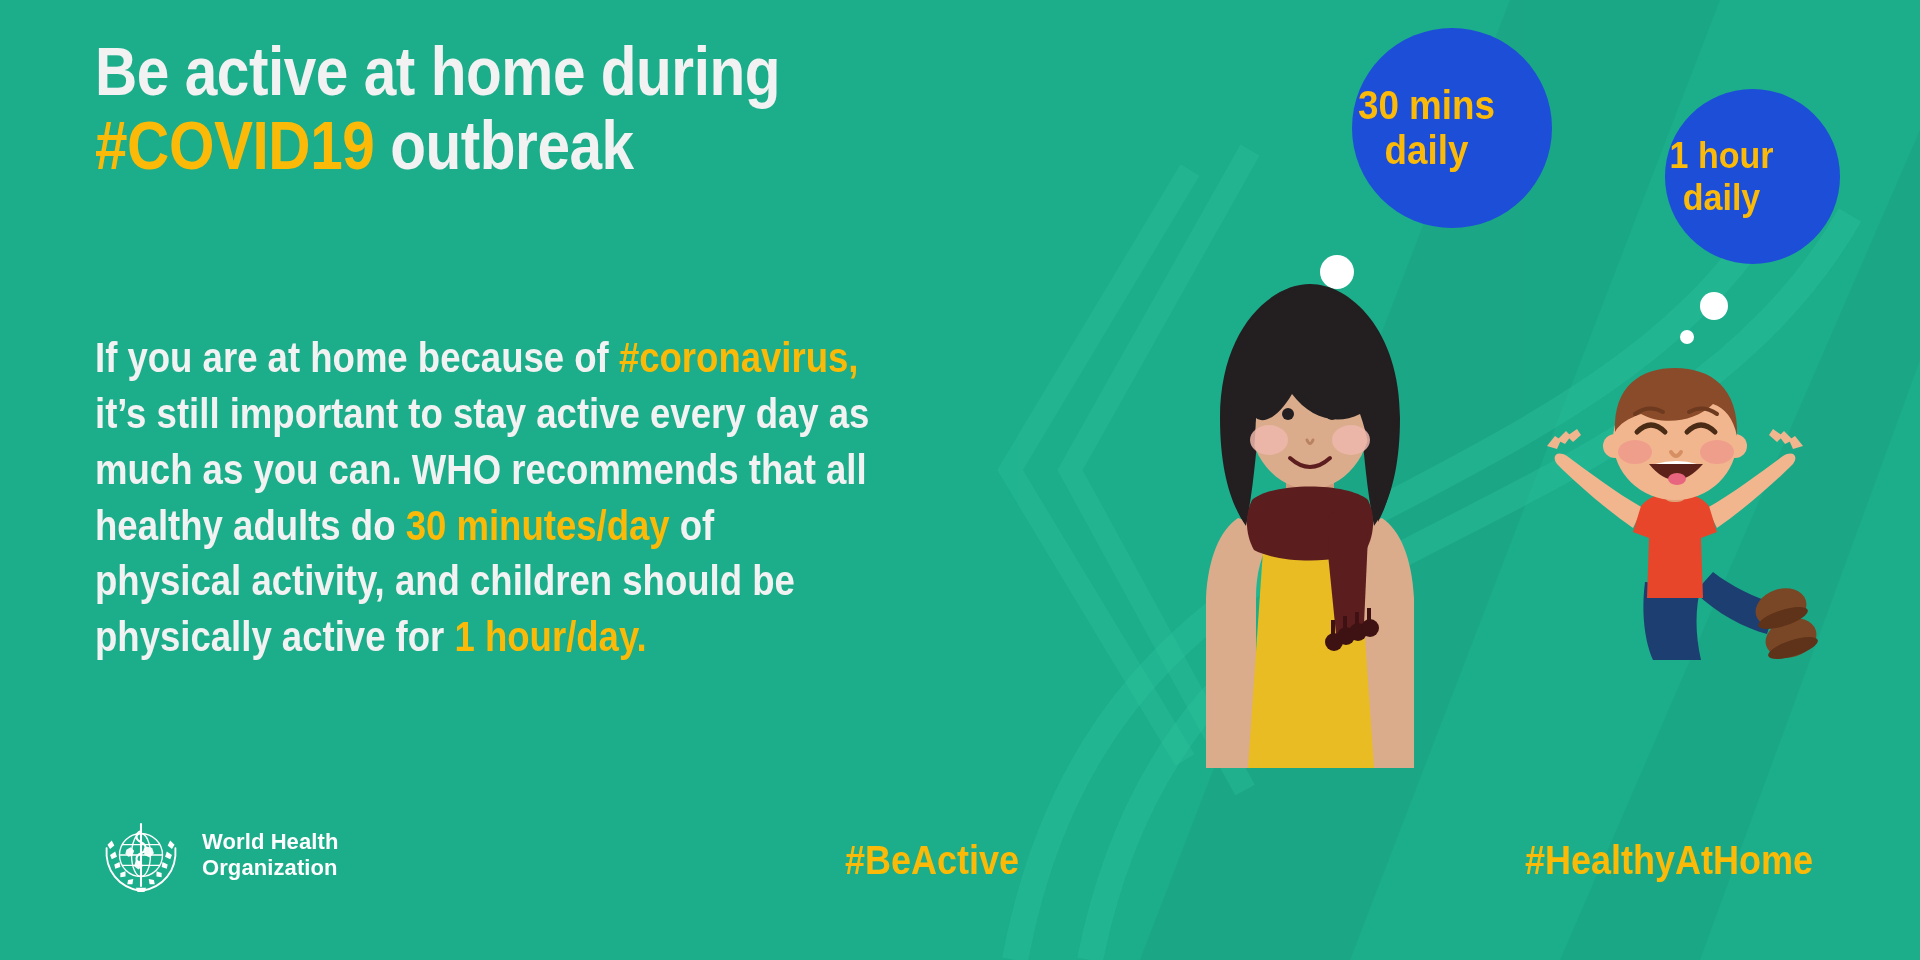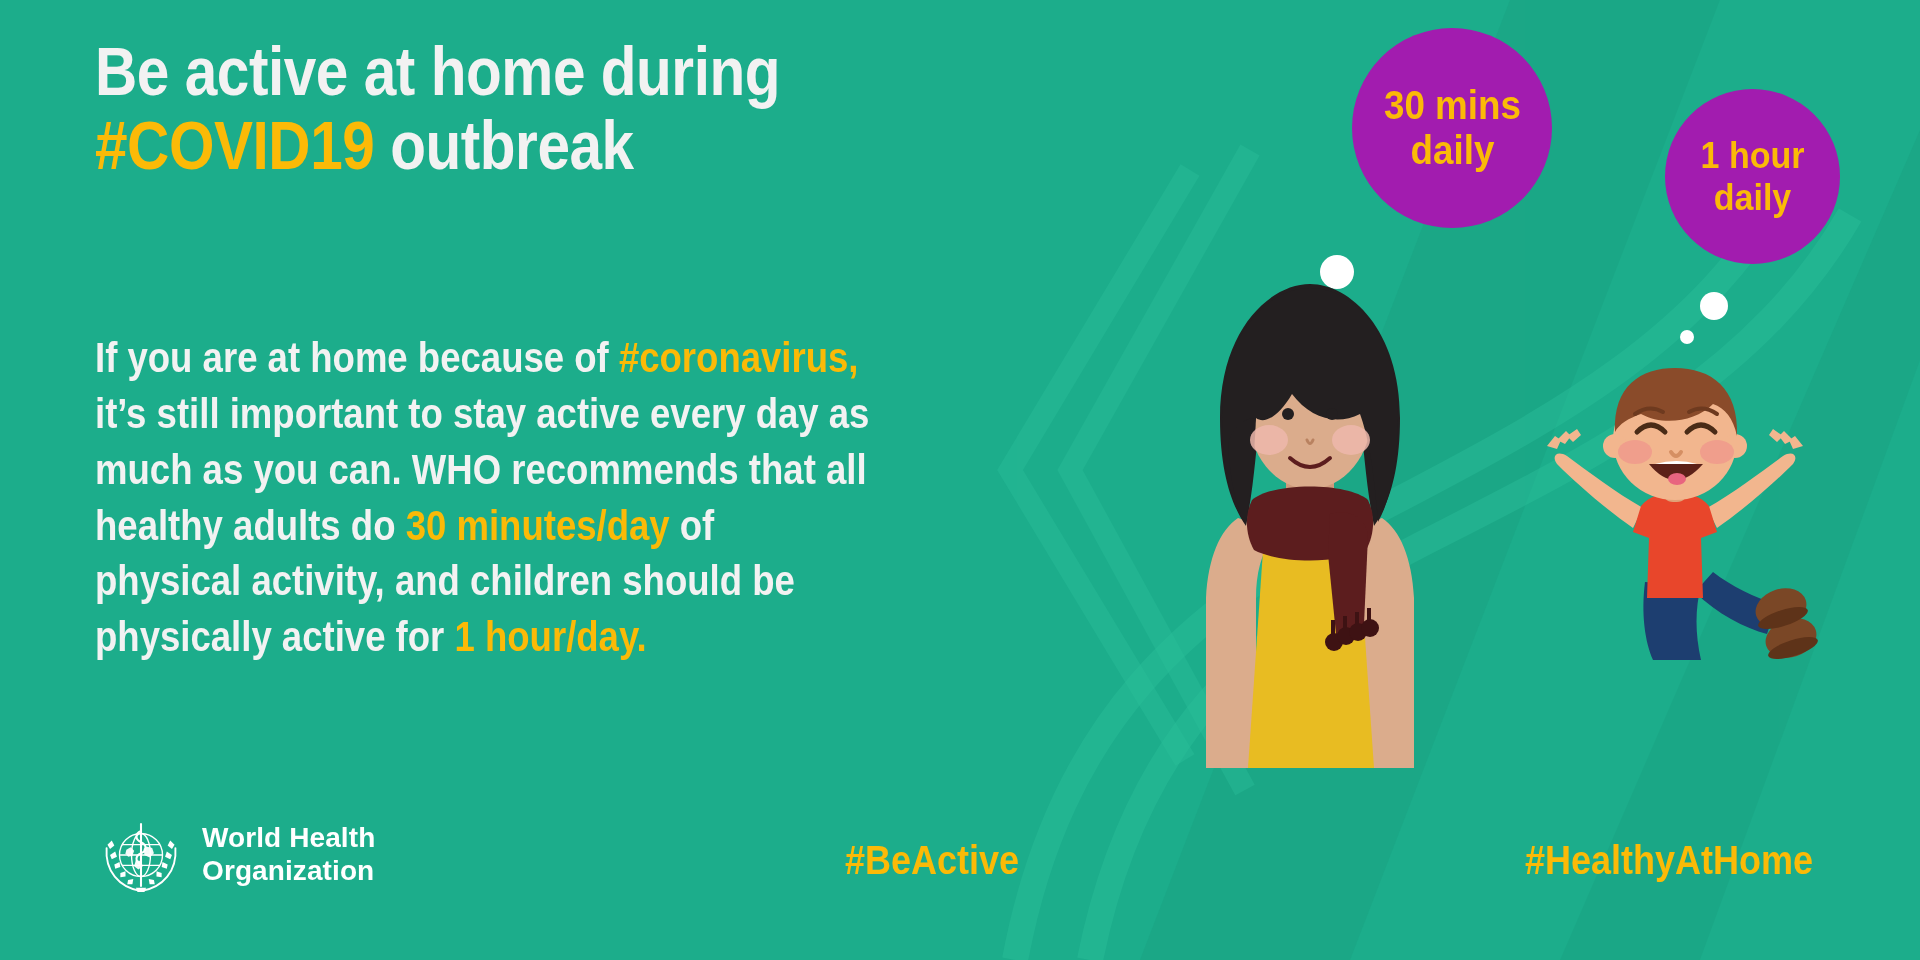--- a/index.html
+++ b/index.html
@@ -45,39 +45,39 @@
     transform-origin:left top;
   }
   .body-copy .amber{color:#FBBA07;}
   .body-copy .line{white-space:nowrap;display:block;}
 
   
   .who-logo{position:absolute;left:98px;top:812px;display:flex;align-items:center;gap:18px;}
   .who-mark{width:86px;height:86px;flex:none;}
   .who-wordmark{
     font-family:"Liberation Sans",sans-serif;
-    font-weight:700;font-size:28px;line-height:1.17;color:#FFFFFF;
+    font-weight:700;font-size:22px;line-height:1.17;color:#FFFFFF;
     letter-spacing:0.1px;
   }
 
   
   .hashtag{
     position:absolute;
     font-family:"Liberation Sans Narrow","Liberation Sans",sans-serif;
     font-weight:700;font-size:40px;color:#FBBA07;
     transform:scaleX(0.9);transform-origin:left center;
     white-space:nowrap;
   }
   #tag-beactive{left:845px;top:838px;}
   #tag-healthyathome{left:1525px;top:838px;}
 
   
   .bubble{
-    position:absolute;border-radius:50%;background:#a21caf;
-    display:flex;align-items:center;justify-content:center;text-align:center;
+    position:absolute;border-radius:50%;background:#1d4ed8;
+    display:flex;align-items:center;justify-content:flex-start;text-align:center;
   }
   .bubble-text{
     font-family:"Liberation Sans Narrow","Liberation Sans",sans-serif;
     font-weight:700;color:#FBBA07;line-height:1.12;
     transform:scaleX(0.92);
   }
   #bubble-30mins{left:1352px;top:28px;width:200px;height:200px;}
   #bubble-30mins .bubble-text{font-size:40px;}
   #bubble-1hour{left:1665px;top:89px;width:175px;height:175px;}
   #bubble-1hour .bubble-text{font-size:37px;}

